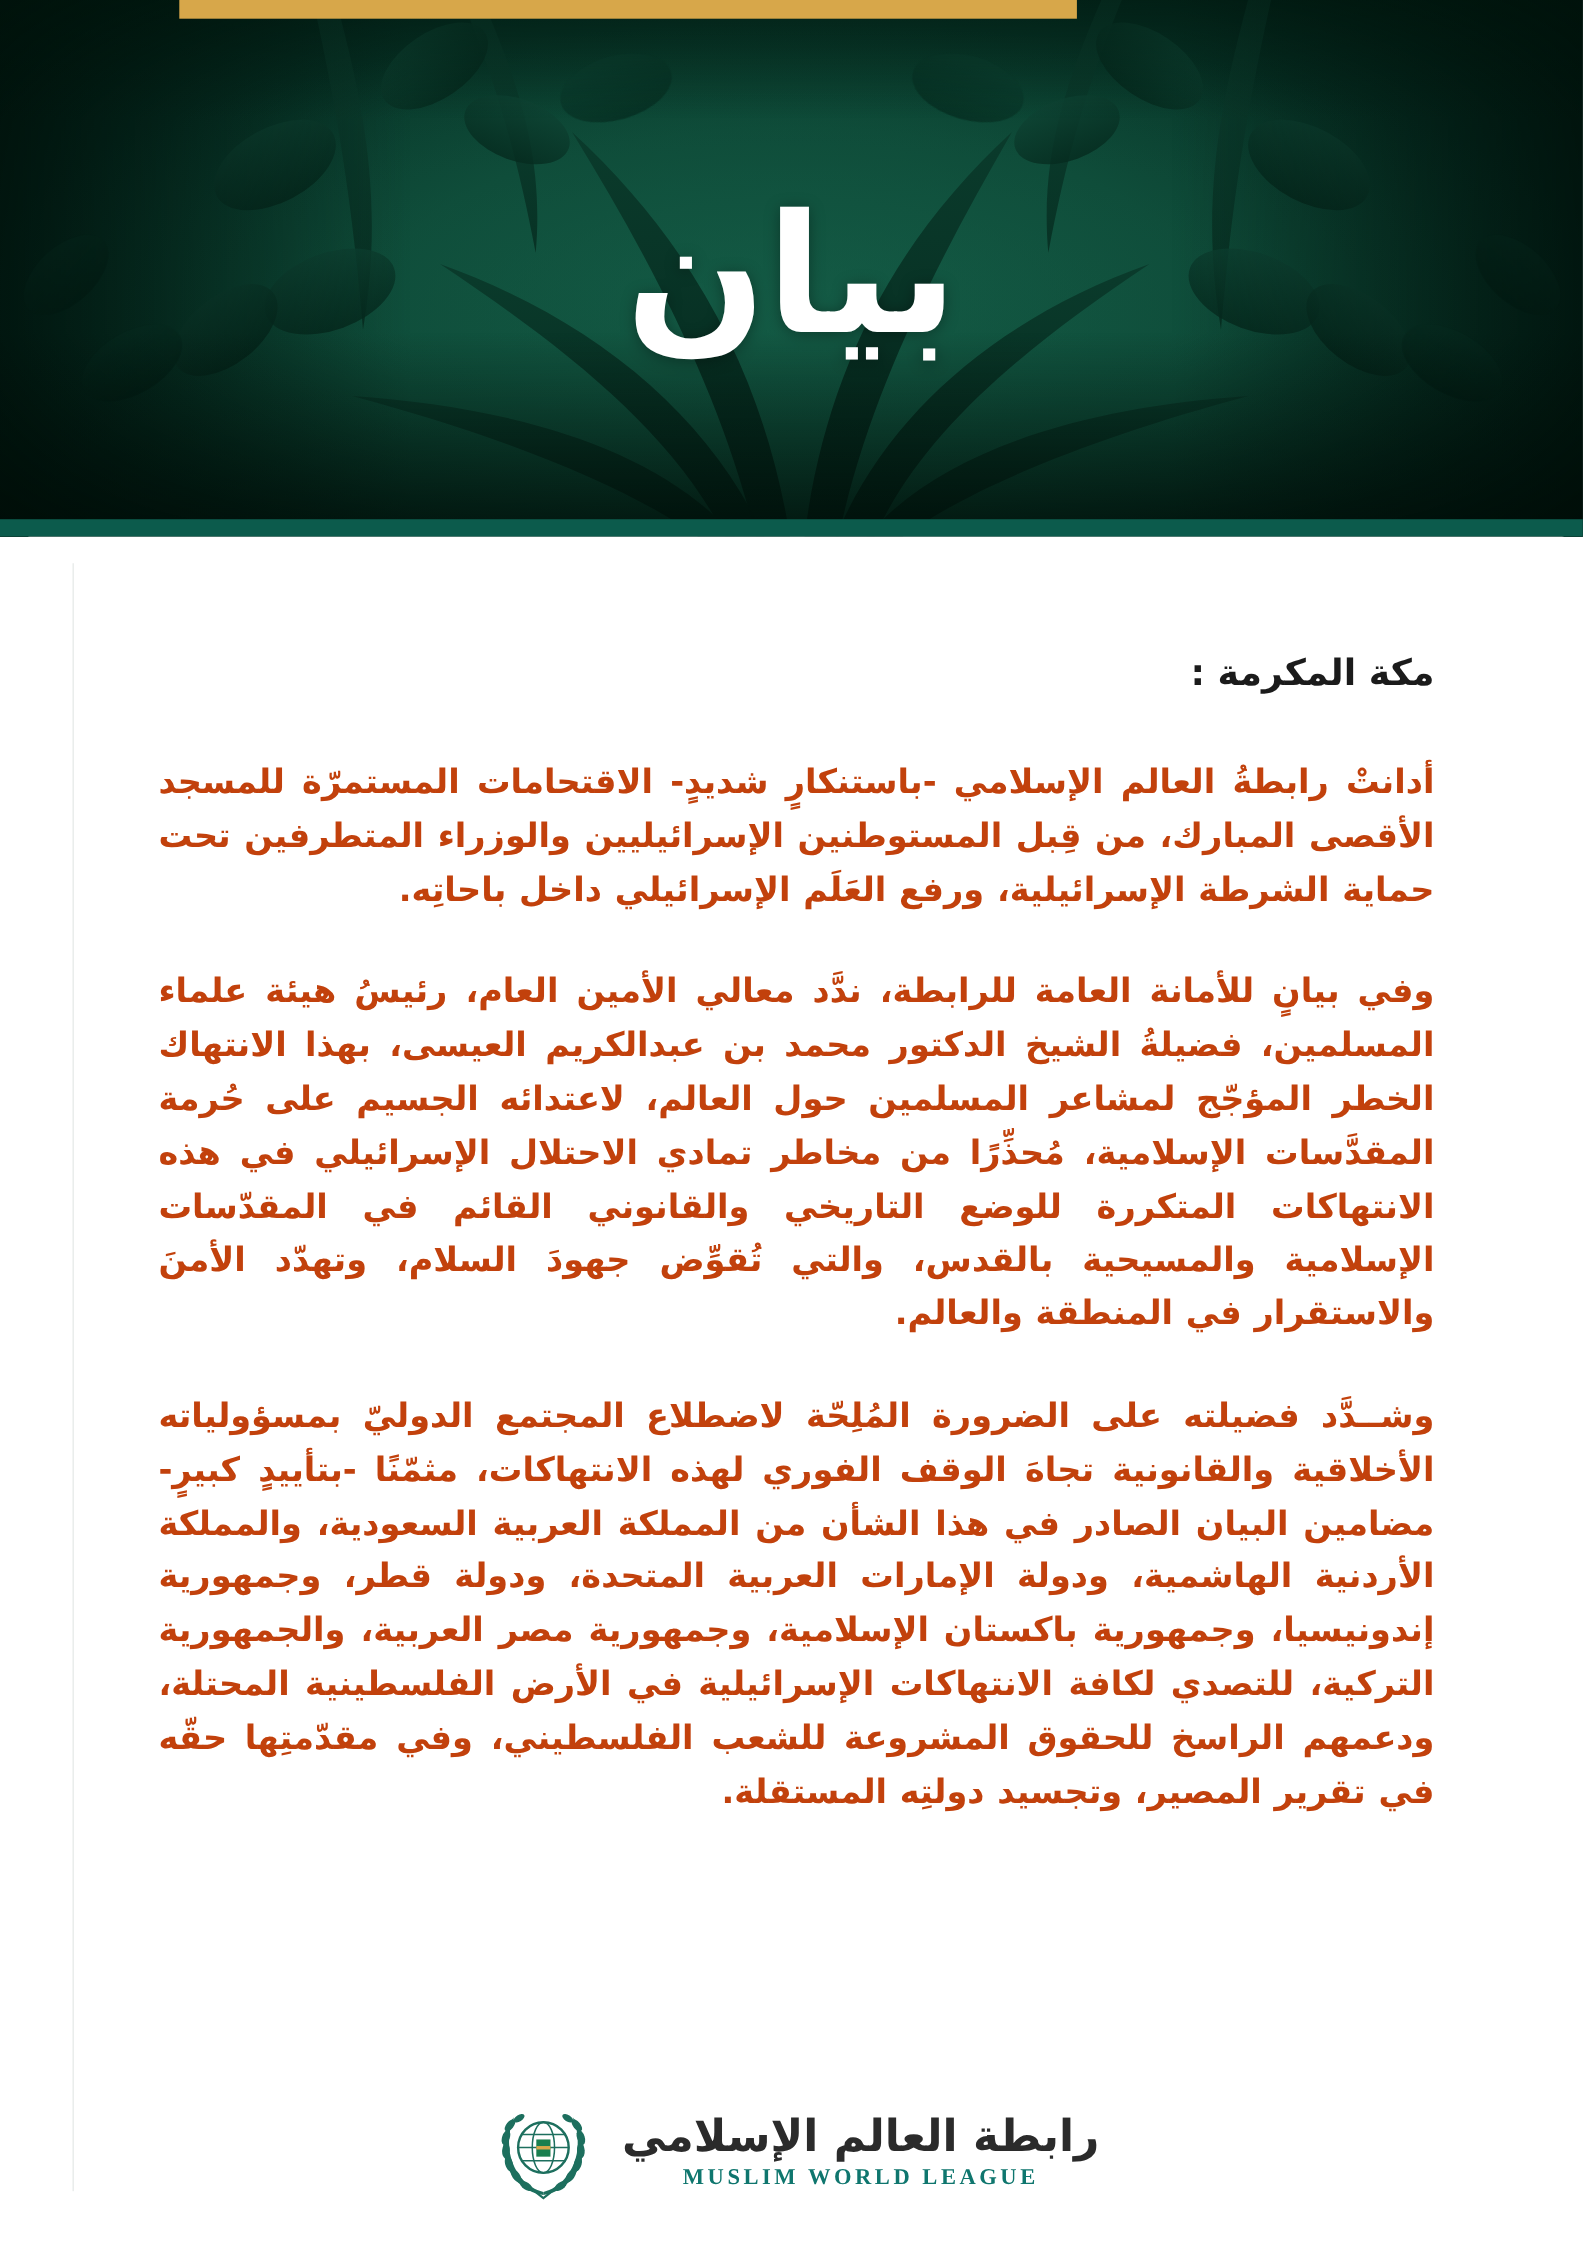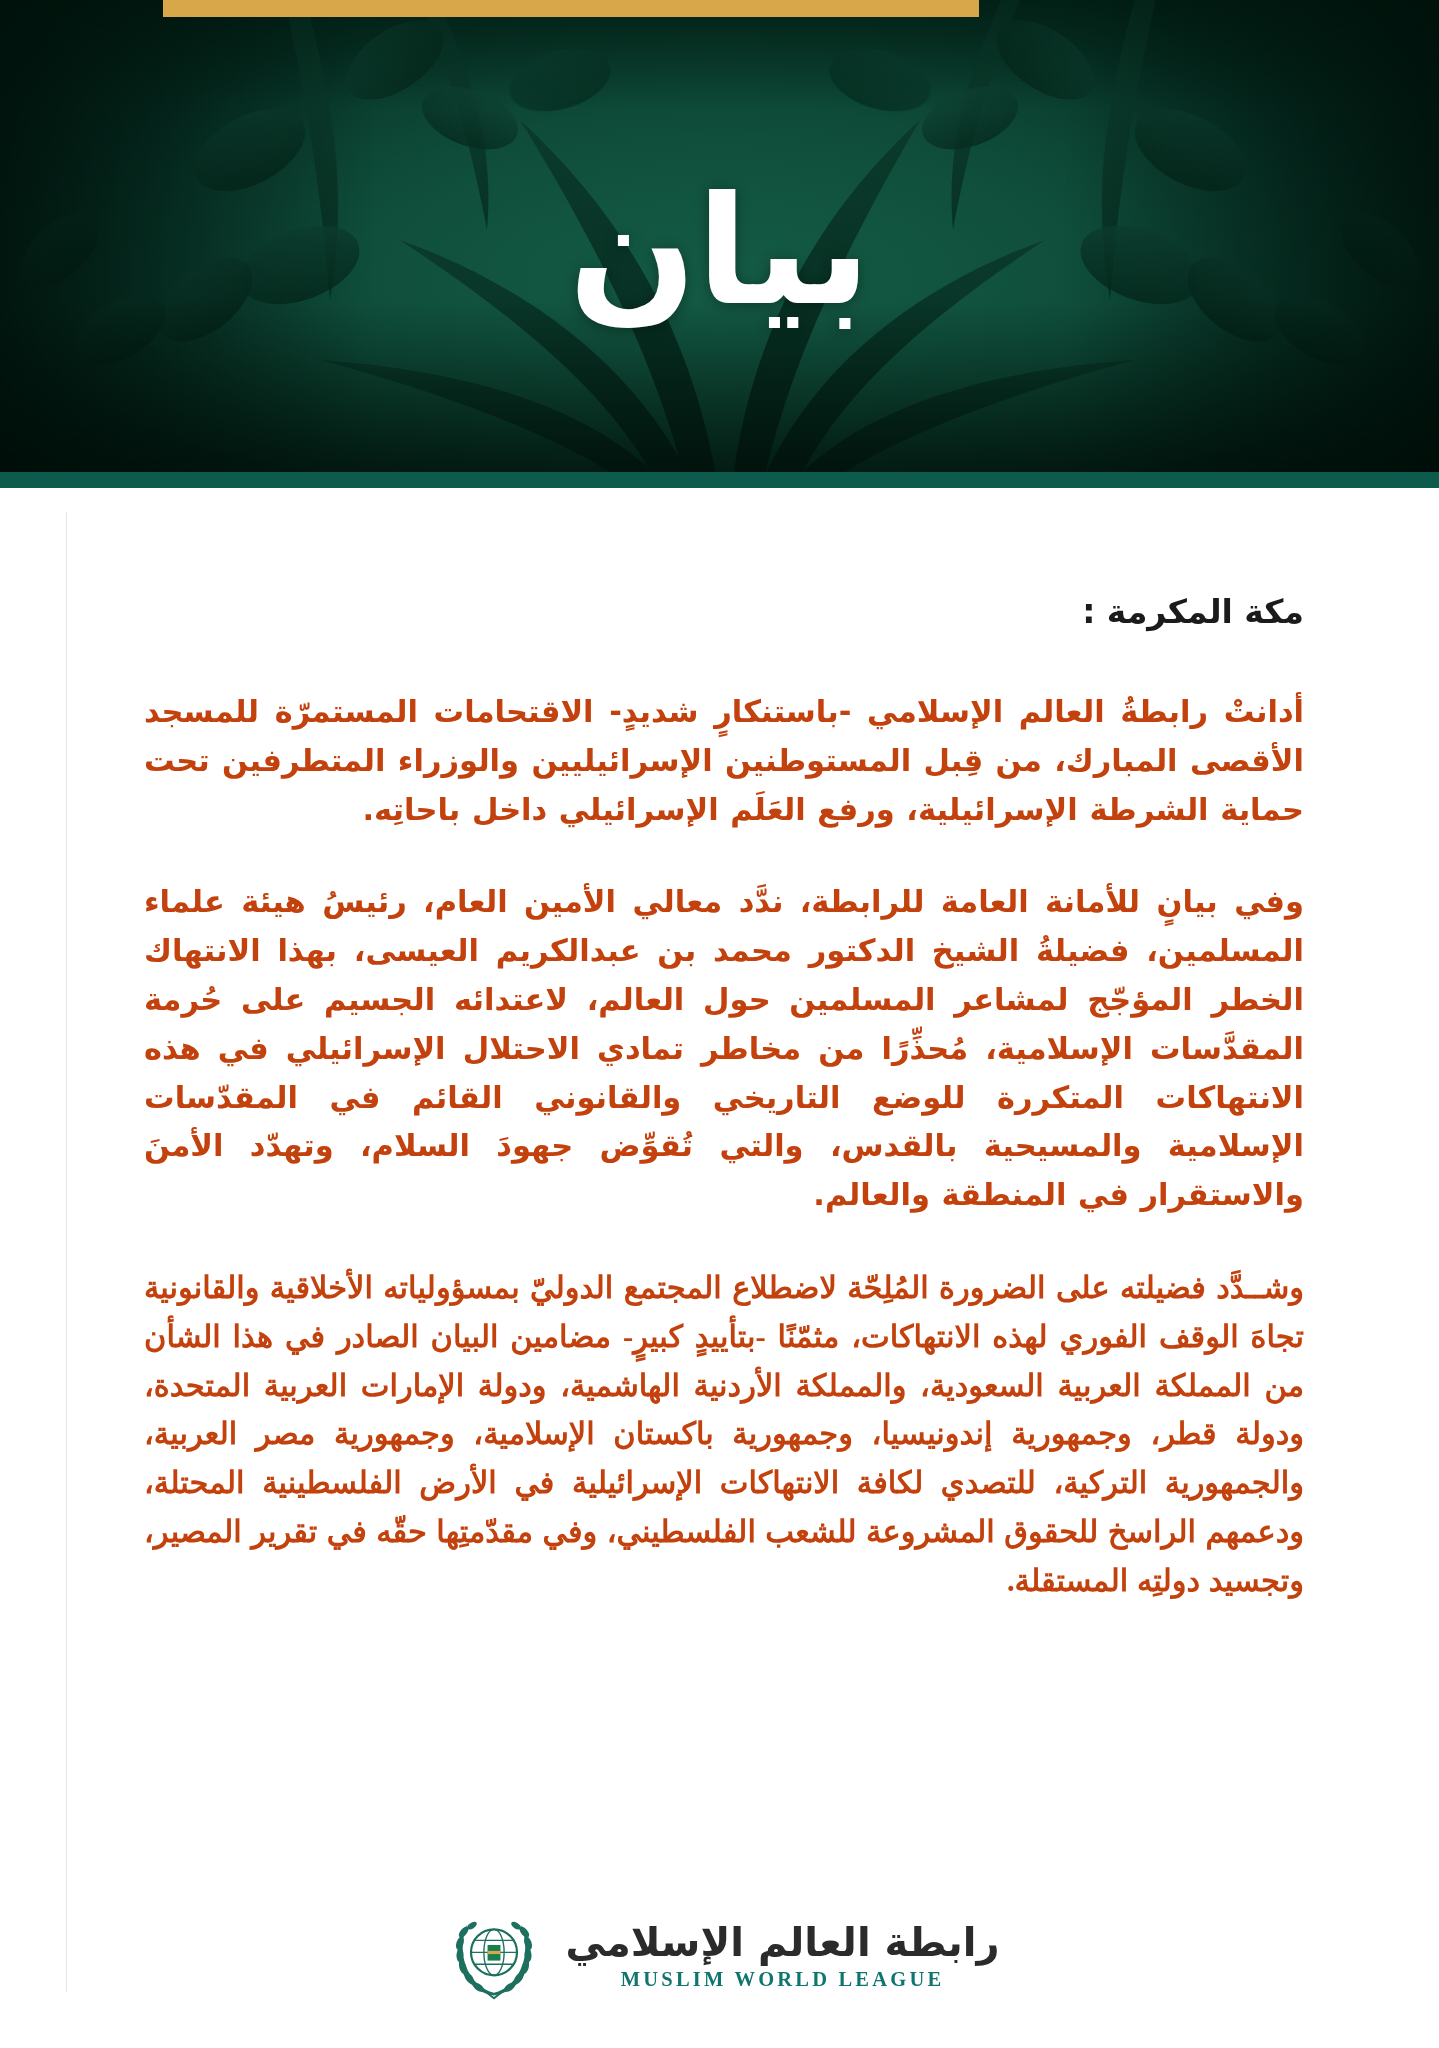--- a/index.html
+++ b/index.html
@@ -136,21 +136,21 @@
     margin: 0 0 44px 0;
     font-size: 30.5px;
     line-height: 1.60;
     color: #c2410c;
     font-weight: 700;
     text-align: justify;
     text-align-last: right;
     font-family: "DejaVu Sans", "Liberation Sans", sans-serif;
     word-spacing: 1px;
   }
-  p.para:last-child { margin-bottom: 0; font-family: Liberation Serif, serif; }
+  p.para:last-child { margin-bottom: 0; }
 
   
   .footer {
     position: absolute;
     left: 0;
     bottom: 46px;
     width: 1439px;
     display: flex;
     align-items: center;
     justify-content: center;

